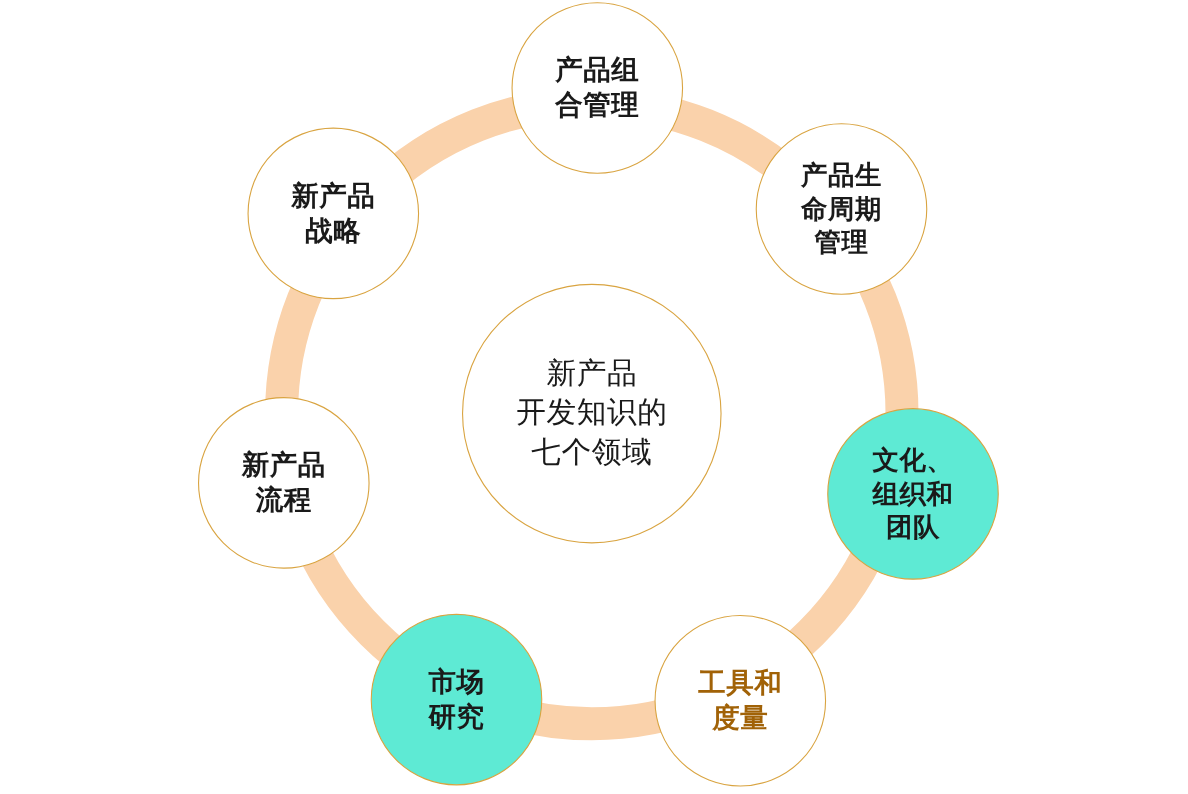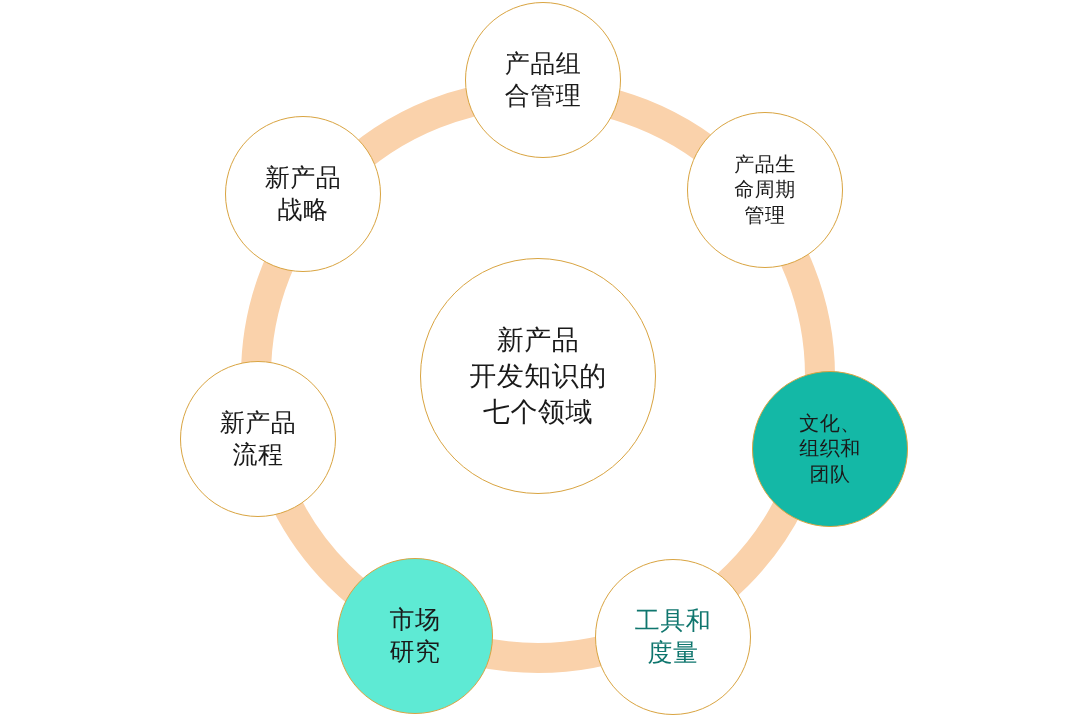--- a/index.html
+++ b/index.html
@@ -44,23 +44,24 @@
     white-space: pre-line;
     letter-spacing: 0.5px;
   }
   .satellite {
     width: 157px;
     height: 157px;
     border: 1.6px solid #d9a441;
   }
   .satellite .node-label {
     font-size: 25px;
+    font-weight: bold;
   }
   .satellite.three-line .node-label {
-    font-size: 20px;
+    font-size: 24px;
   }
   #center-node {
     width: 237px;
     height: 237px;
     border: 1.6px solid #d9a441;
     left: 420px;
     top: 258px;
   }
   #center-node .node-label {
     font-size: 27px;
@@ -80,28 +81,28 @@
     <span class="node-label" style="color: rgb(26, 26, 26);">产品组
 合管理</span>
   </div>
 
   <div class="node-circle satellite three-line" id="node-1" style="left: 687px; top: 112px; width: 156px; height: 156px; border-color: rgb(217, 164, 65); background: rgb(255, 255, 255);">
     <span class="node-label" style="color: rgb(26, 26, 26);">产品生
 命周期
 管理</span>
   </div>
 
-  <div class="node-circle satellite three-line" id="node-2" style="left: 752px; top: 371px; width: 156px; height: 156px; border-color: rgb(217, 164, 65); background: #14b8a6;">
+  <div class="node-circle satellite three-line" id="node-2" style="left: 752px; top: 371px; width: 156px; height: 156px; border-color: rgb(217, 164, 65); background: #5eead4;">
     <span class="node-label" style="color: rgb(26, 26, 26);">文化、
 组织和
 团队</span>
   </div>
 
   <div class="node-circle satellite" id="node-3" style="left: 595px; top: 559px; width: 156px; height: 156px; border-color: rgb(217, 164, 65); background: rgb(255, 255, 255);">
-    <span class="node-label" style="color: #0f766e;">工具和
+    <span class="node-label" style="color: #a16207;">工具和
 度量</span>
   </div>
 
   <div class="node-circle satellite" id="node-4" style="left: 337px; top: 558px; width: 156px; height: 156px; border-color: rgb(217, 164, 65); background: #5eead4;">
     <span class="node-label" style="color: rgb(26, 26, 26);">市场
 研究</span>
   </div>
 
   <div class="node-circle satellite" id="node-5" style="left: 180px; top: 361px; width: 156px; height: 156px; border-color: rgb(217, 164, 65); background: rgb(255, 255, 255);">
     <span class="node-label" style="color: rgb(26, 26, 26);">新产品

